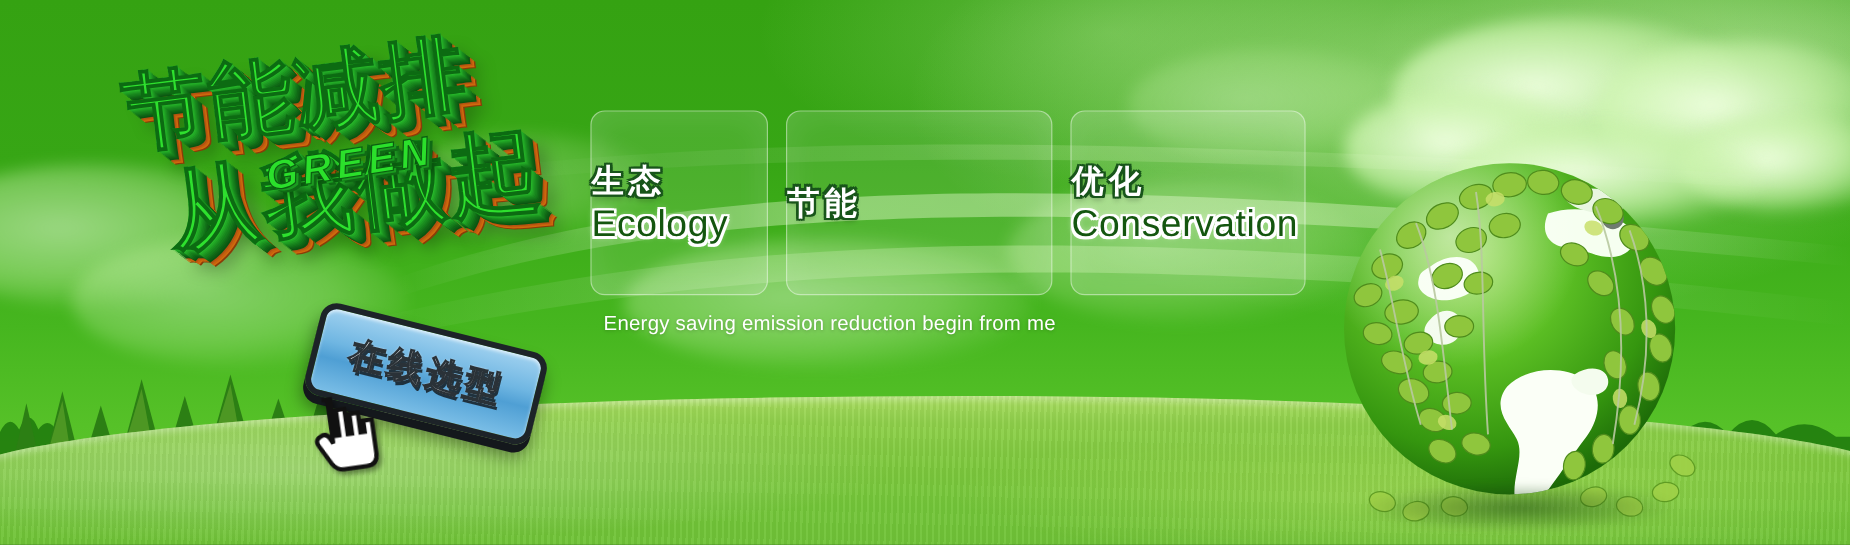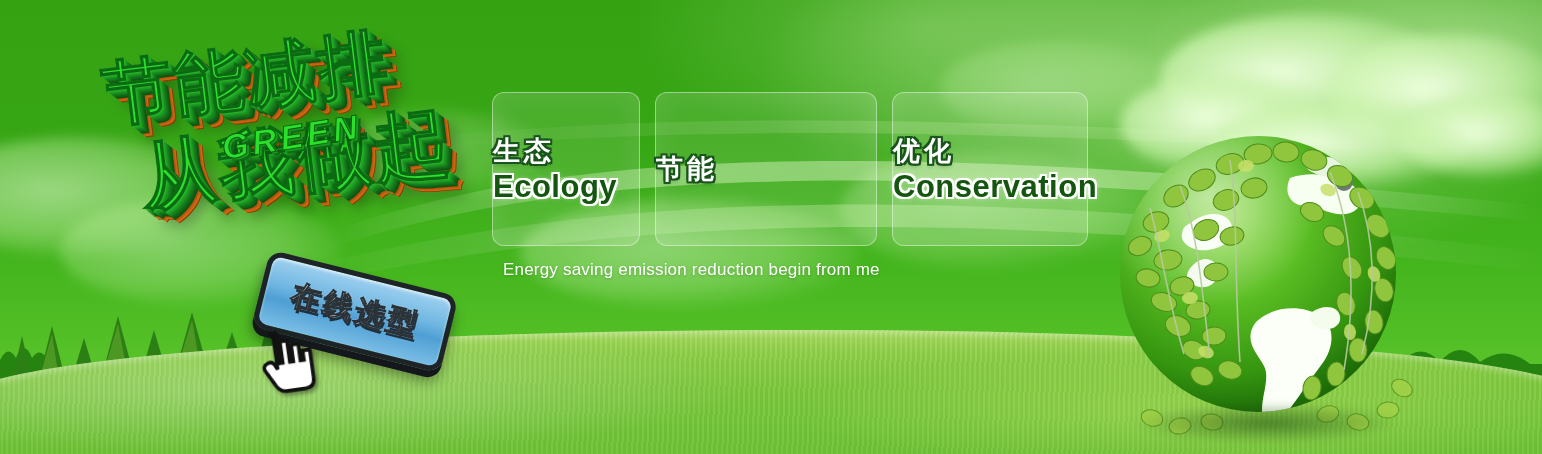--- a/index.html
+++ b/index.html
@@ -151,21 +151,21 @@
   .card-cn {
     font-size:27px; font-weight:700; letter-spacing:4px;
     color:#ffffff;
     text-shadow:
       -2px -2px 0 #18551a, 2px -2px 0 #18551a, -2px 2px 0 #18551a, 2px 2px 0 #18551a,
       0 -2px 0 #18551a, 0 2px 0 #18551a, -2px 0 0 #18551a, 2px 0 0 #18551a,
       0 3px 4px rgba(0,0,0,.25);
     white-space:nowrap;
   }
   .card-en {
-    font-size:31px; font-weight:700; letter-spacing:.5px;
+    font-size:31px; font-weight:400; letter-spacing:.5px;
     color:#14560f;
     text-shadow:
       -2px -2px 0 #ffffff, 2px -2px 0 #ffffff, -2px 2px 0 #ffffff, 2px 2px 0 #ffffff,
       0 -2px 0 #ffffff, 0 2px 0 #ffffff, -2px 0 0 #ffffff, 2px 0 0 #ffffff,
       0 0 6px rgba(255,255,255,.75);
     white-space:nowrap;
   }
   .tagline {
     position:absolute; left:503px; top:260px;
     font-size:17px; color:#ffffff; letter-spacing:.2px;

